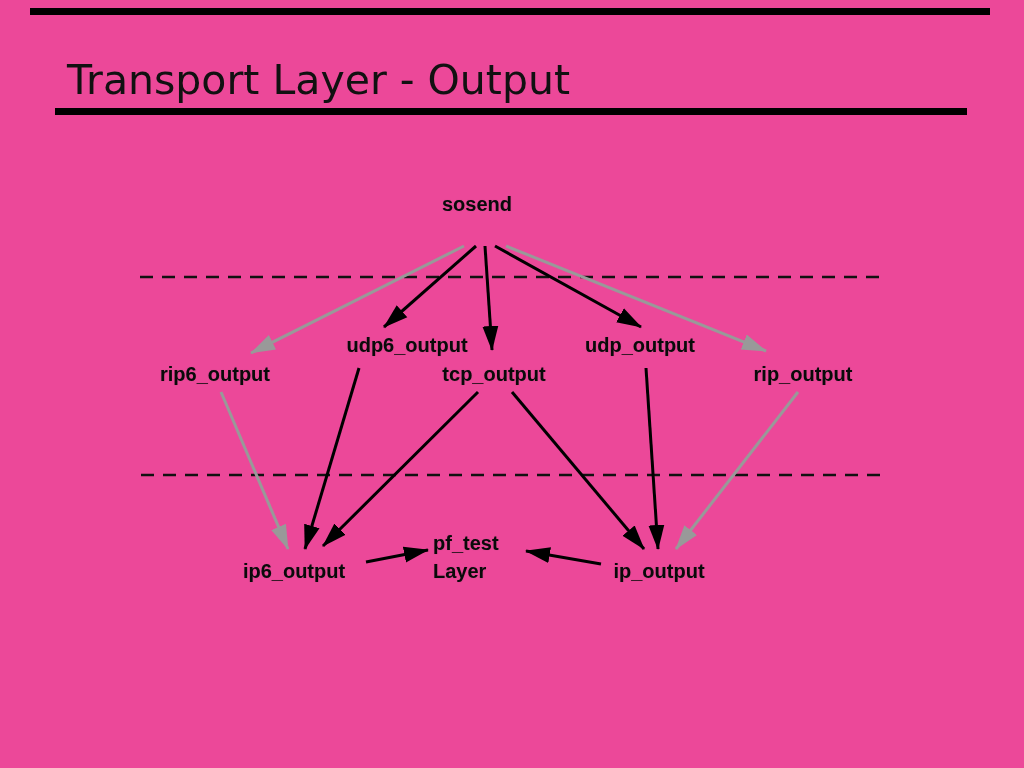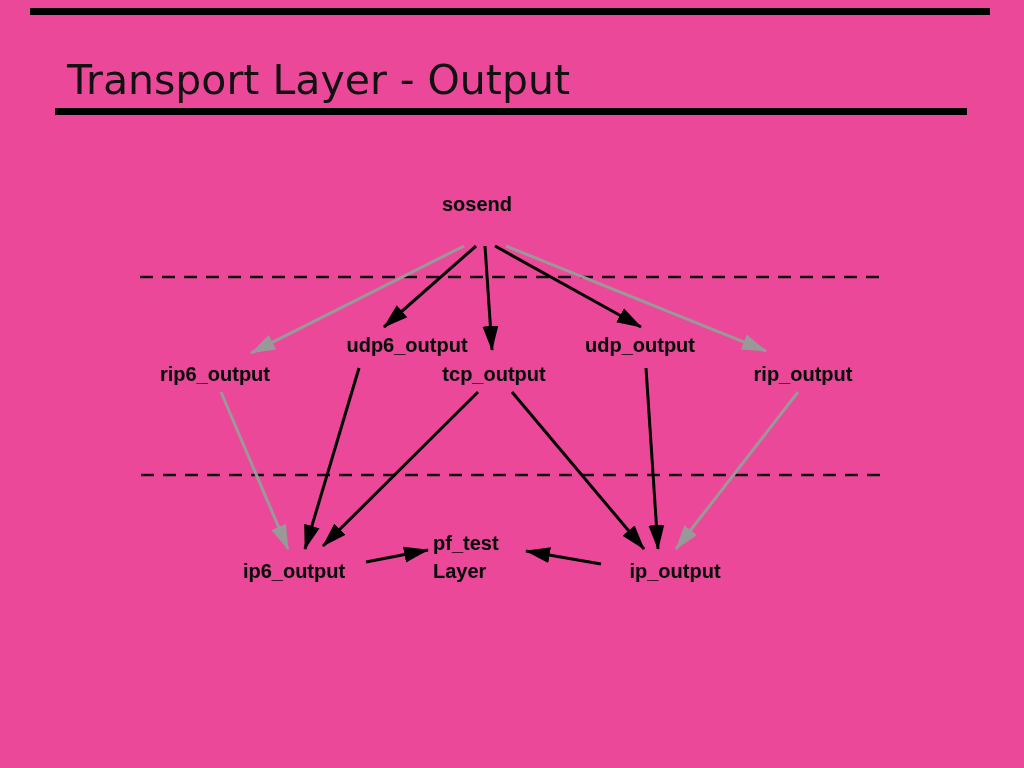--- a/index.html
+++ b/index.html
@@ -83,16 +83,16 @@
   <div id="nodes-layer">
       <div class="node" style="left: 477px; top: 204px;">sosend</div>
       <div class="node" style="left: 215px; top: 374px;">rip6_output</div>
       <div class="node" style="left: 363px; top: 345px; margin-left: 44px;">udp6_output</div>
       <div class="node" style="left: 494px; top: 374px;">tcp_output</div>
       <div class="node" style="left: 640px; top: 345px;">udp_output</div>
       <div class="node" style="left: 803px; top: 374px;">rip_output</div>
       <div class="node" style="left: 294px; top: 571px;">ip6_output</div>
       <div class="node left" style="left: 433px; top: 543px;">pf_test</div>
       <div class="node left" style="left: 433px; top: 571px;">Layer</div>
-      <div class="node" style="left: 659px; top: 571px; margin-left: 16px;">ip_output</div>
+      <div class="node" style="left: 659px; top: 571px;">ip_output</div>
     </div>
 
 </div>
 
 </body></html>

